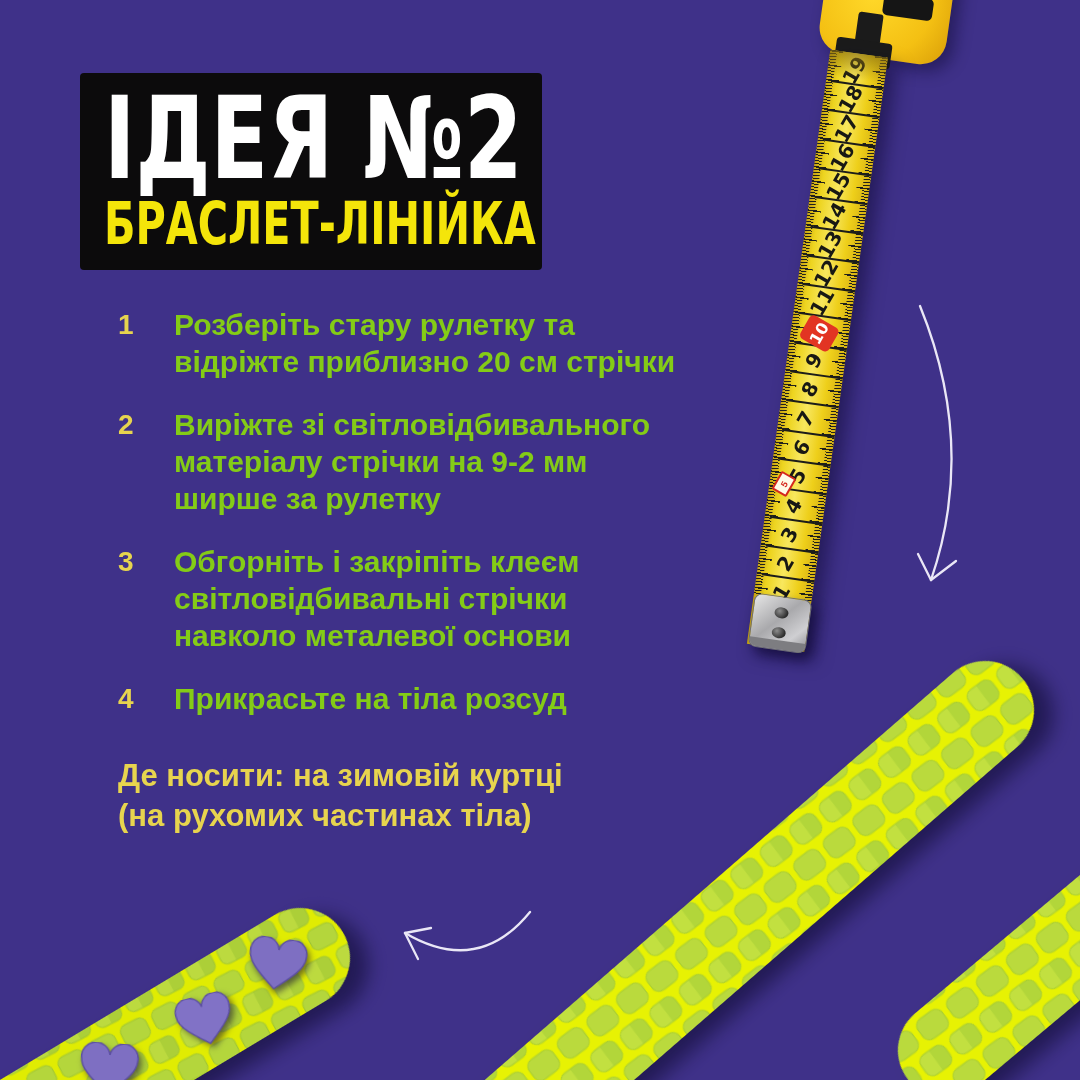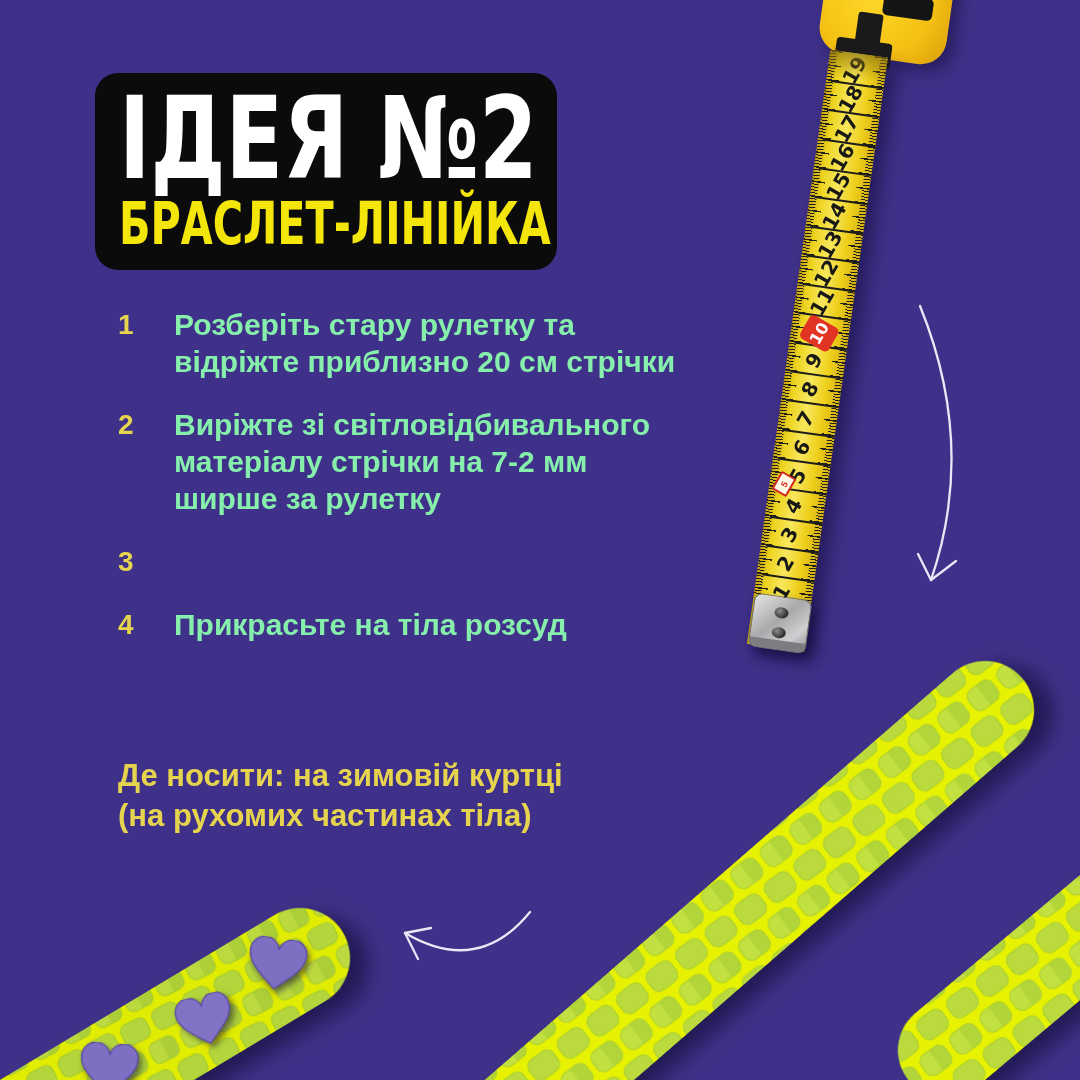--- a/index.html
+++ b/index.html
@@ -1,33 +1,33 @@
 <!DOCTYPE html>
 <html><head>
 <meta charset="utf-8">
 <style>
   html,body{margin:0;padding:0;}
   body{width:1080px;height:1080px;position:relative;overflow:hidden;
        background:#3f3189;font-family:"Liberation Sans","DejaVu Sans",sans-serif;}
 
   
-  .blob{position:absolute;left:95px;top:73px;width:412px;background:#0c0b0c;
-        border-radius:23px;padding:12px 26px 20px 24px;z-index:6;}
+  .blob{position:absolute;left:80px;top:73px;width:412px;background:#0c0b0c;
+        border-radius:4px;padding:12px 26px 20px 24px;z-index:6;}
   .title{display:block;color:#fff;font-family:"DejaVu Sans","Liberation Sans",sans-serif;
          font-weight:bold;font-size:114px;line-height:.95;white-space:nowrap;
          transform:scaleX(.74);transform-origin:left center;}
   .subtitle{display:block;margin-top:4px;color:#f4e50a;font-family:"DejaVu Sans","Liberation Sans",sans-serif;
          font-weight:bold;font-size:59px;line-height:.9;white-space:nowrap;
          transform:scaleX(.70);transform-origin:left center;}
 
   
   .steps{position:absolute;left:118px;top:306px;width:620px;z-index:6;}
   .step{display:flex;gap:20px;margin-bottom:26px;}
   .step-num{flex:none;width:36px;color:#e7d44e;font-weight:bold;font-size:28px;line-height:37px;}
-  .step-text{color:#86efac;font-weight:bold;font-size:30px;line-height:37px;white-space:pre-line;}
+  .step-text{color:#84cc16;font-weight:bold;font-size:30px;line-height:37px;white-space:pre-line;}
   .note{position:absolute;left:118px;top:756px;width:620px;color:#e7d44e;z-index:6;
         font-weight:bold;font-size:31px;line-height:40px;white-space:pre-line;}
 
   
   .tape-wrap{position:absolute;left:800px;top:-45px;width:160px;height:780px;
              transform:rotate(8deg);transform-origin:75px 0;z-index:5;}
   .case{position:absolute;left:30px;top:0;width:128px;height:102px;
         background:radial-gradient(circle at 38% 40%, #ffd829 0%, #f4c013 62%, #d99e08 100%);
         border-radius:26px;box-shadow:8px 6px 16px rgba(12,6,45,.45);}
   .case-top{position:absolute;left:60px;top:36px;width:50px;height:22px;background:#151515;border-radius:5px;}
@@ -79,25 +79,28 @@
 
 <div class="steps">
   <div class="step">
     <div class="step-num">1</div>
     <div class="step-text">Розберіть стару рулетку та
 відріжте приблизно 20 см стрічки</div>
   </div>
   <div class="step">
     <div class="step-num">2</div>
     <div class="step-text">Виріжте зі світловідбивального
-матеріалу стрічки на 7-2 мм
+матеріалу стрічки на 9-2 мм
 ширше за рулетку</div>
   </div>
   <div class="step">
     <div class="step-num">3</div>
+    <div class="step-text">Обгорніть і закріпіть клеєм
+світловідбивальні стрічки
+навколо металевої основи</div>
   </div>
   <div class="step">
     <div class="step-num">4</div>
     <div class="step-text">Прикрасьте на тіла розсуд</div>
   </div>
 </div>
 
 <div class="note">Де носити: на зимовій куртці
 (на рухомих частинах тіла)</div>
 

